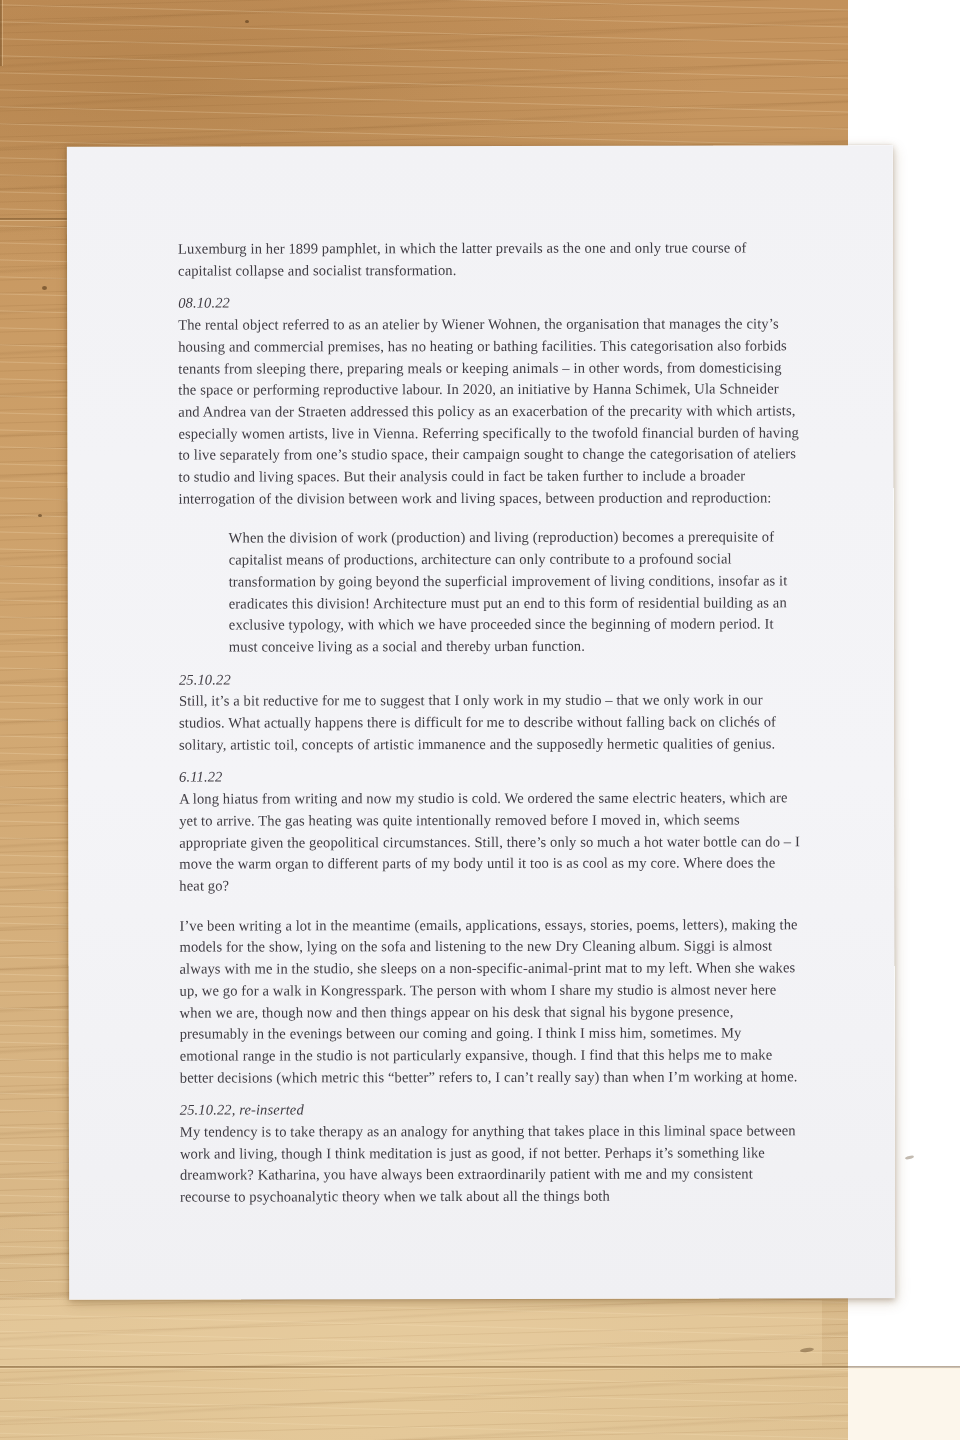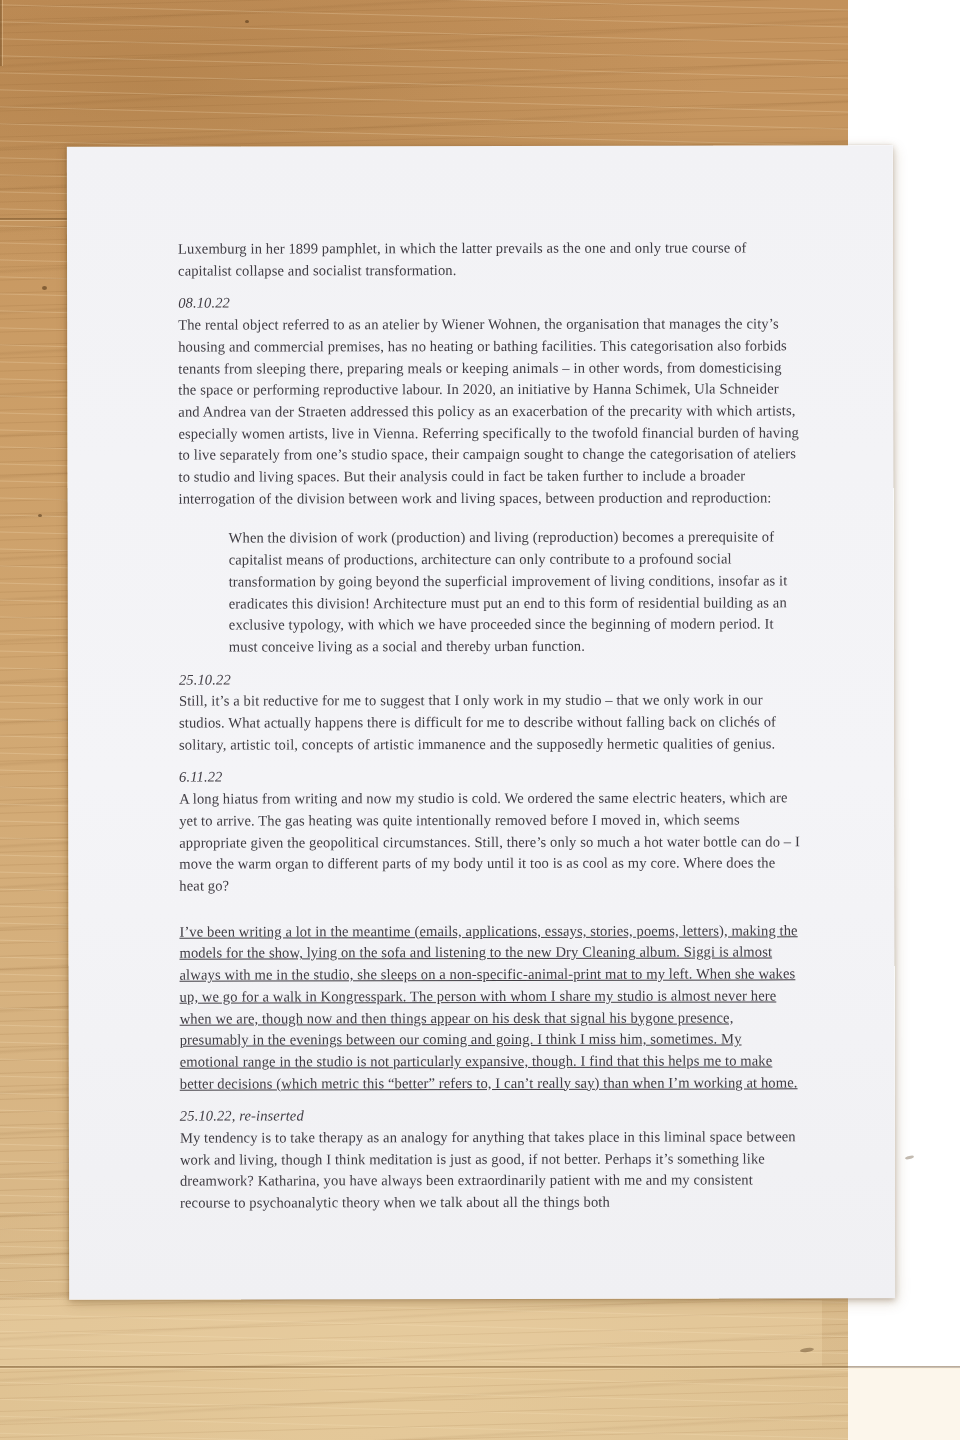--- a/index.html
+++ b/index.html
@@ -98,21 +98,21 @@
   .p    { margin: 0; }
   .date {
     margin: 0;
     font-style: italic;
   }
   .quote {
     margin: 0;
     padding-left: 50px;
   }
   .mt-date  { margin-top: 11px; }
-  .mt-para  { margin-top: 24px; text-decoration: underline; }
+  .mt-para  { margin-top: 18px; }
   .mt-quote { margin-top: 18px; }
   .after-quote { margin-top: 11px; }
 </style>
 </head>
 <body>
 
 <div class="scene">
 
   <div class="wood">
     <div class="seam seam-top-left"></div>

